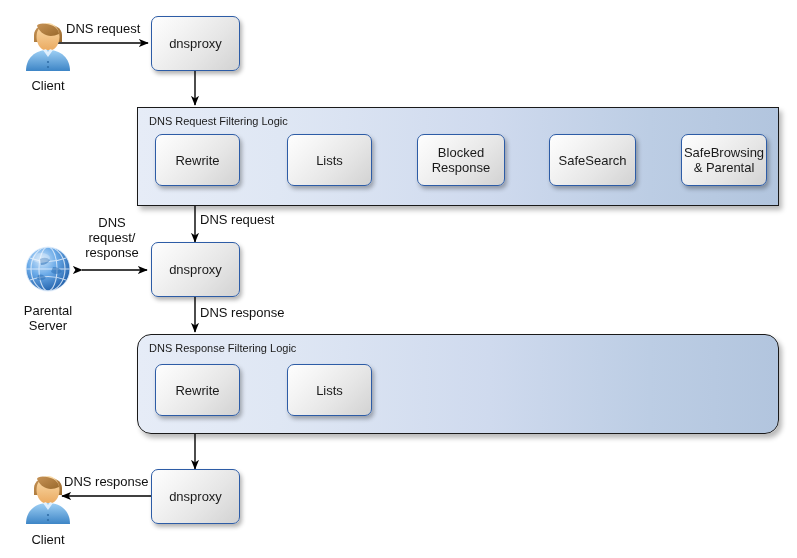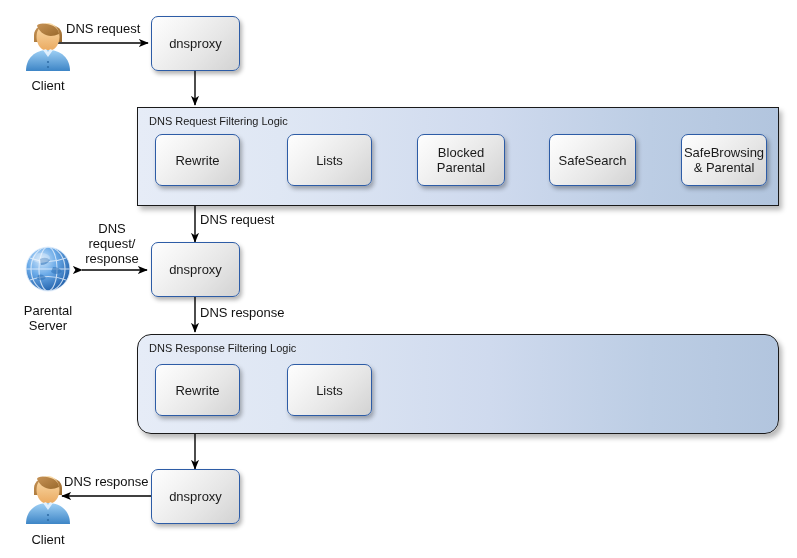--- a/index.html
+++ b/index.html
@@ -162,21 +162,21 @@
 
   <div class="elabel" style="left:66px; top:21px;">DNS request</div>
 
   <div class="panel" style="left:137px; top:107px; width:642px; height:99px;">
     <div class="panel-title">DNS Request Filtering Logic</div>
   </div>
 
   <div class="node" style="left:155px; top:134px; width:85px; height:52px;">Rewrite</div>
   <div class="node" style="left:287px; top:134px; width:85px; height:52px;">Lists</div>
   <div class="node" style="left:417px; top:134px; width:88px; height:52px;">Blocked
-Parental</div>
+Response</div>
   <div class="node" style="left:549px; top:134px; width:87px; height:52px;">SafeSearch</div>
   <div class="node" style="left:681px; top:134px; width:86px; height:52px;">SafeBrowsing
 &amp; Parental</div>
 
   <div class="elabel" style="left:200px; top:212px;">DNS request</div>
 
   <svg class="globe" style="left:22px; top:243px;" viewBox="0 0 52 52" xmlns="http://www.w3.org/2000/svg">
     <defs>
       <radialGradient id="globeG" cx="36%" cy="30%" r="75%">
         <stop offset="0%" stop-color="#cfe6fb"></stop>
@@ -192,21 +192,21 @@
       <line x1="4" y1="26" x2="48" y2="26"></line>
       <path d="M8,15 Q26,22 44,15"></path>
       <path d="M8,37 Q26,30 44,37"></path>
     </g>
     <path d="M18,16 q6,-3 10,1 q-3,5 -9,5 z M31,24 q7,0 9,5 q-6,4 -11,0 z M16,32 q5,-2 8,3 q-4,4 -9,1 z" fill="#2e6fb5" opacity="0.55"></path>
     <ellipse cx="19" cy="15" rx="9" ry="5" fill="#ffffff" opacity="0.28"></ellipse>
   </svg>
   <div class="caption" style="left:4px; top:295px; width:88px;">Parental
 Server</div>
 
-  <div class="elabel center" style="left:76px; top:221px; width:72px;">DNS
+  <div class="elabel center" style="left:76px; top:215px; width:72px;">DNS
 request/
 response</div>
 
   <div class="node" style="left:151px; top:242px; width:89px; height:55px;">dnsproxy</div>
 
   <div class="elabel" style="left:200px; top:305px;">DNS response</div>
 
   <div class="panel" style="left:137px; top:334px; width:642px; height:100px;border-radius:14px;">
     <div class="panel-title">DNS Response Filtering Logic</div>
   </div>

